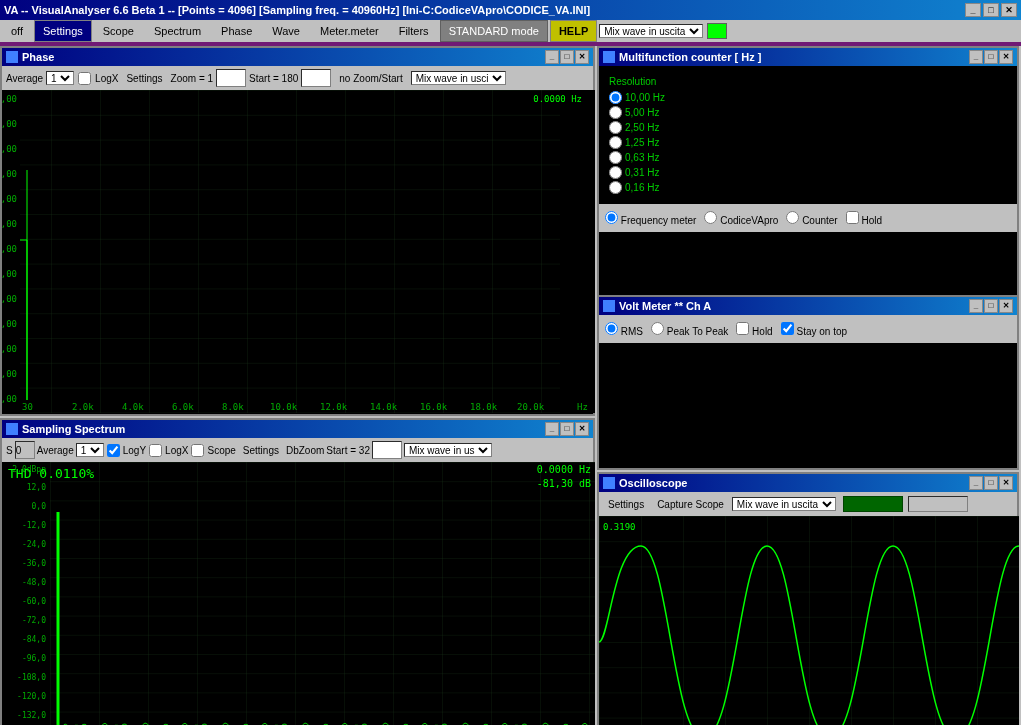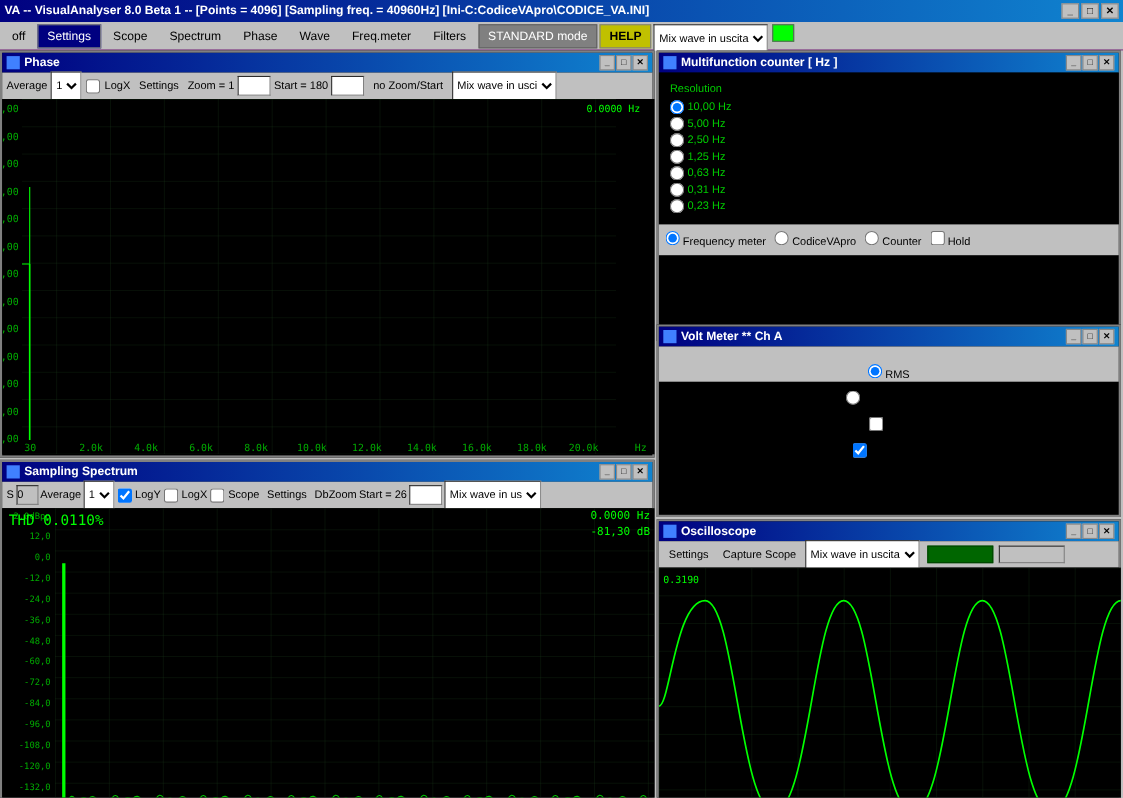--- a/index.html
+++ b/index.html
@@ -39,23 +39,24 @@
       font-size: 9px;
       cursor: pointer;
       color: #000;
     }
 
     
     #menu-bar {
       background: #c0c0c0;
       height: 26px;
       display: flex;
+      align-items: center;
       padding: 2px 2px;
       gap: 2px;
-      border-bottom: 1px solid #701a75;
+      border-bottom: 4px solid #701a75;
     }
     .menu-btn {
       height: 22px;
       padding: 0 8px;
       background: #c0c0c0;
       border: 1px solid transparent;
       cursor: pointer;
       font-size: 11px;
       display: flex;
       align-items: center;
@@ -246,24 +247,23 @@
       display: flex;
       align-items: center;
       padding-left: 10px;
       overflow: hidden;
     }
     #volt-buttons {
       background: #c0c0c0;
       height: 28px;
       display: flex;
       align-items: center;
-      padding: 16px 6px;
+      padding: 2px 6px;
       gap: 8px;
       font-size: 10px;
-      flex-direction: column;
     }
 
     
     #osc-panel {
       left: 597px;
       top: 426px;
       width: 422px;
       height: 299px;
     }
     #osc-toolbar {
@@ -287,21 +287,21 @@
       height: 18px;
       font-size: 10px;
       background: #c0c0c0;
       border: 1px inset #808080;
     }
     .toolbar-label {
       color: #000;
       font-size: 10px;
     }
     .toolbar-select {
-      height: 26px;
+      height: 14px;
       font-size: 10px;
       background: white;
       border: 1px inset #808080;
     }
     .toolbar-checkbox {
       margin: 0 1px;
     }
     .thd-label {
       position: absolute;
       top: 4px;
@@ -324,36 +324,36 @@
       right: 4px;
       color: #00ff00;
       font-size: 10px;
       font-family: monospace;
     }
   </style>
 </head>
 <body>
 
 <div id="title-bar">
-  <span>VA -- VisualAnalyser 8.0 Beta 1 -- [Points = 4096]  [Sampling freq. = 40960Hz]  [Ini-C:CodiceVApro\CODICE_VA.INI]</span>
+  <span>VA -- VisualAnalyser 6.6 Beta 1 -- [Points = 4096]  [Sampling freq. = 40960Hz]  [Ini-C:CodiceVApro\CODICE_VA.INI]</span>
   <div id="title-bar-buttons">
     <div class="title-btn">_</div>
     <div class="title-btn">□</div>
     <div class="title-btn">✕</div>
   </div>
 </div>
 
 <div id="menu-bar">
   <button class="menu-btn off-btn">off</button>
   <button class="menu-btn active">Settings</button>
   <button class="menu-btn">Scope</button>
   <button class="menu-btn">Spectrum</button>
   <button class="menu-btn">Phase</button>
   <button class="menu-btn">Wave</button>
-  <button class="menu-btn">Freq.meter</button>
+  <button class="menu-btn">Meter.meter</button>
   <button class="menu-btn">Filters</button>
   <button class="menu-btn" id="standard-mode-btn">STANDARD mode</button>
   <button class="menu-btn" id="help-btn">HELP</button>
   <select class="toolbar-select">
     <option>Mix wave in uscita</option>
   </select>
   <div id="green-indicator"></div>
 </div>
 
 <div id="main-area">
@@ -443,21 +443,21 @@
       <span class="toolbar-label">Average</span>
       <select class="toolbar-select"><option>1</option></select>
       <input type="checkbox" class="toolbar-checkbox" checked="" style="">
       <span class="toolbar-label">LogY</span>
       <input type="checkbox" class="toolbar-checkbox" style="">
       <span class="toolbar-label">LogX</span>
       <input type="checkbox" class="toolbar-checkbox" style="">
       <span class="toolbar-label">Scope</span>
       <button class="menu-btn" style="height:18px;padding:0 4px;font-size:10px;">Settings</button>
       <span class="toolbar-label">DbZoom</span>
-      <span class="toolbar-label">Start = 26</span>
+      <span class="toolbar-label">Start = 32</span>
       <span style="width:30px;display:inline-block;background:white;border:1px inset #808080;height:18px;"></span>
       <select class="toolbar-select"><option>Mix wave in us</option></select>
     </div>
     <div style="position:relative;width:593px;height:307px;background:#000;overflow:hidden;">
       <svg width="545" height="307" style="position:absolute;left:48px;top:0;">
         <defs>
           <pattern id="specGrid" width="49" height="19.2" patternUnits="userSpaceOnUse">
             <path d="M 49 0 L 0 0 0 19.2" fill="none" stroke="#1a3a1a" stroke-width="0.5"></path>
           </pattern>
         </defs>
@@ -543,21 +543,21 @@
           <label class="radio-item">
             <input type="radio" name="resolution" style="">
             <span>0,63 Hz</span>
           </label>
           <label class="radio-item">
             <input type="radio" name="resolution" style="">
             <span>0,31 Hz</span>
           </label>
           <label class="radio-item">
             <input type="radio" name="resolution" style="">
-            <span>0,23 Hz</span>
+            <span>0,16 Hz</span>
           </label>
         </div>
       </div>
     </div>
     <div id="counter-buttons">
       <label>
         <input type="radio" name="counter-mode" checked="" style="">
         <span>Frequency meter</span>
       </label>
       <label>

